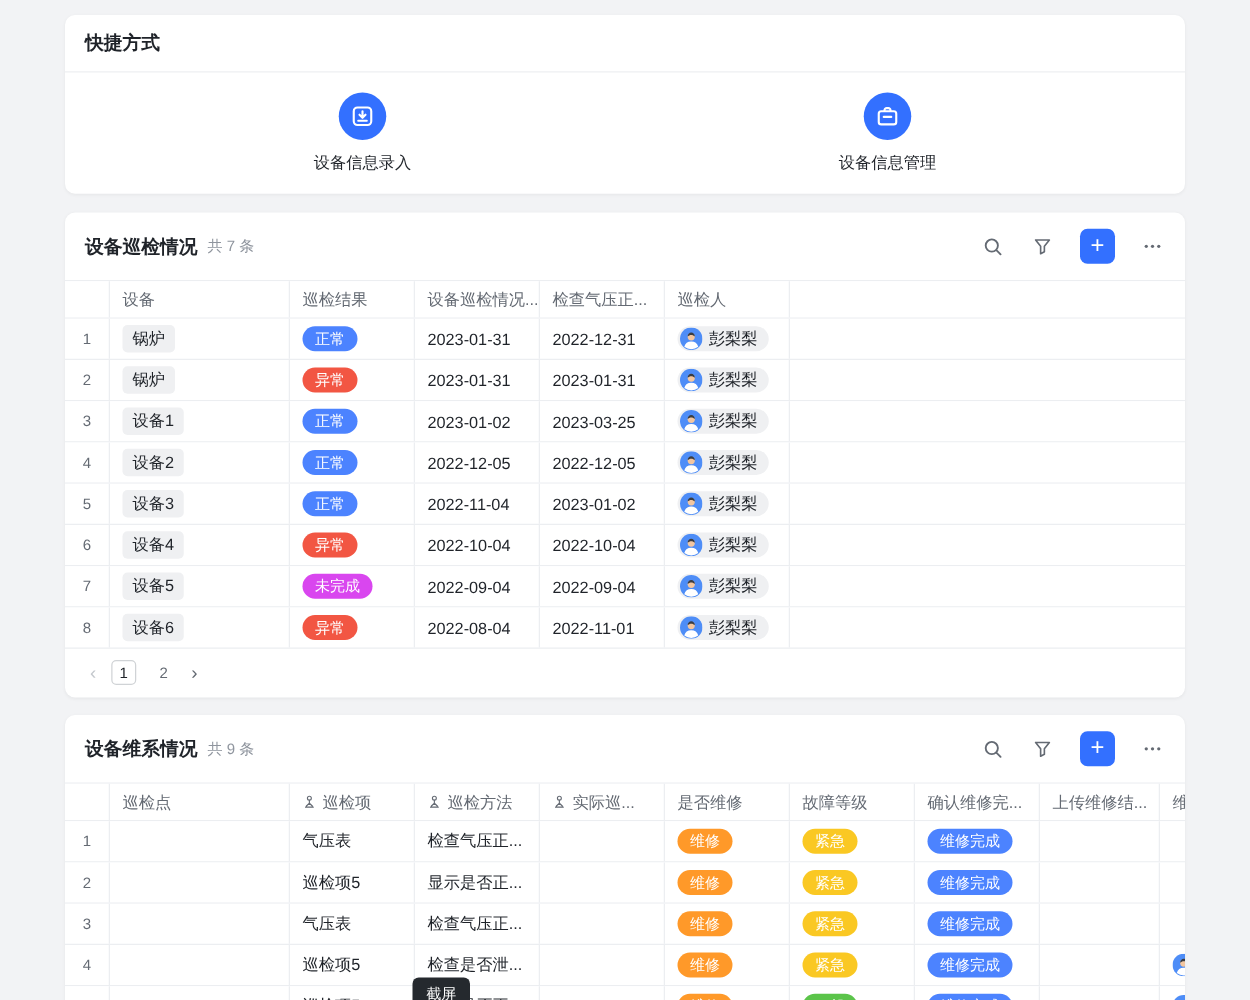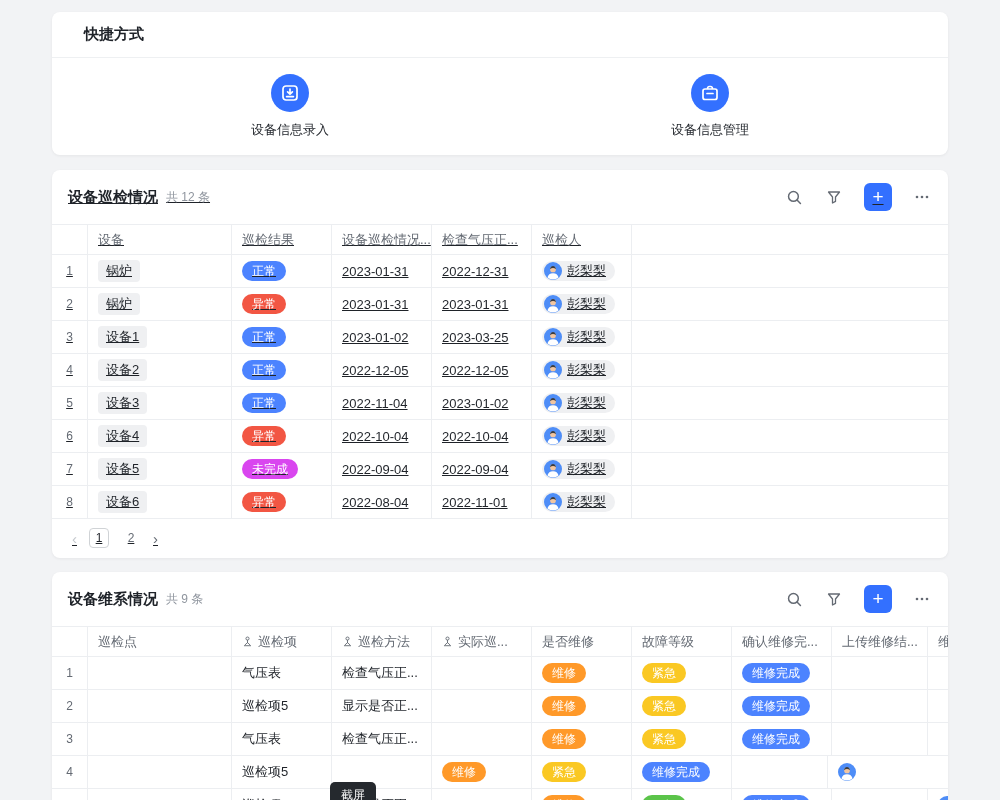--- a/index.html
+++ b/index.html
@@ -10,25 +10,25 @@
     font-family:"Liberation Sans", sans-serif;
     color:#1f2329;
   }
   .card {
     position:absolute; left:52px; width:896px;
     background:#fff; border-radius:8px;
     box-shadow:0 1px 3px rgba(31,35,41,.06);
     overflow:hidden;
   }
   #shortcuts-card { top:12px; height:143px; }
-  #inspection-card { top:170px; height:388px;text-decoration:underline; }
+  #inspection-card { top:170px; height:388px; }
   #maintenance-card { top:572px; height:280px; }
 
   
-  .shortcuts-title-row { height:46px; display:flex; align-items:center; padding:0 32px;
+  .shortcuts-title-row { height:46px; display:flex; align-items:center; padding:0 16px;
     font-size:15px; font-weight:bold; border-bottom:1px solid #eef0f2; }
   .shortcut-row { display:flex; padding:16px 28px 10px; }
   .shortcut { flex:1; display:flex; flex-direction:column; align-items:center; gap:9px; cursor:pointer; }
   .shortcut-icon { width:38px; height:38px; border-radius:50%; display:flex; align-items:center; justify-content:center; }
   .shortcut-label { font-size:13px; color:#1f2329; }
 
   
   .card-header { display:flex; align-items:center; height:54px; padding:0 16px; }
   .card-title { font-size:15px; font-weight:bold; margin-right:8px; }
   .card-count { font-size:12px; color:#8f959e; }
@@ -91,21 +91,21 @@
           </svg>
       </span>
       <span class="shortcut-label">设备信息管理</span>
     </div>
   </div>
 </div>
 
 <div class="card" id="inspection-card">
   <div class="card-header">
     <span class="card-title">设备巡检情况</span>
-    <span class="card-count">共 12 条</span>
+    <span class="card-count">共 7 条</span>
     <div class="header-actions">
       <span class="icon-btn">
         <svg viewBox="0 0 16 16" width="17" height="17">
             <circle cx="7" cy="7" r="4.6" stroke="#646a73" fill="none" stroke-width="1.4"></circle>
             <path d="m10.6 10.6 3 3" stroke="#646a73" stroke-width="1.4" stroke-linecap="round"></path>
           </svg>
       </span>
       <span class="icon-btn">
         <svg viewBox="0 0 16 16" width="16" height="16">
             <path d="M2.5 3h11l-4 5v4.4l-3 1.6V8z" fill="none" stroke="#646a73" stroke-width="1.3" stroke-linejoin="round"></path>
@@ -445,20 +445,21 @@
         <div class="cell " style="width:100px">
           <span class="badge" style="background:#4c83ff">维修完成</span>
         </div>
         <div class="cell " style="width:96px"></div>
         <div class="cell filler"></div>
       </div>
       <div class="trow">
         <div class="cell num" style="width:36px">4</div>
         <div class="cell " style="width:144px"></div>
         <div class="cell " style="width:100px">巡检项5</div>
+        <div class="cell " style="width:100px">检查是否泄...</div>
         <div class="cell " style="width:100px"></div>
         <div class="cell " style="width:100px">
           <span class="badge" style="background:#ff9929">维修</span>
         </div>
         <div class="cell " style="width:100px">
           <span class="badge" style="background:#fac823">紧急</span>
         </div>
         <div class="cell " style="width:100px">
           <span class="badge" style="background:#4c83ff">维修完成</span>
         </div>

